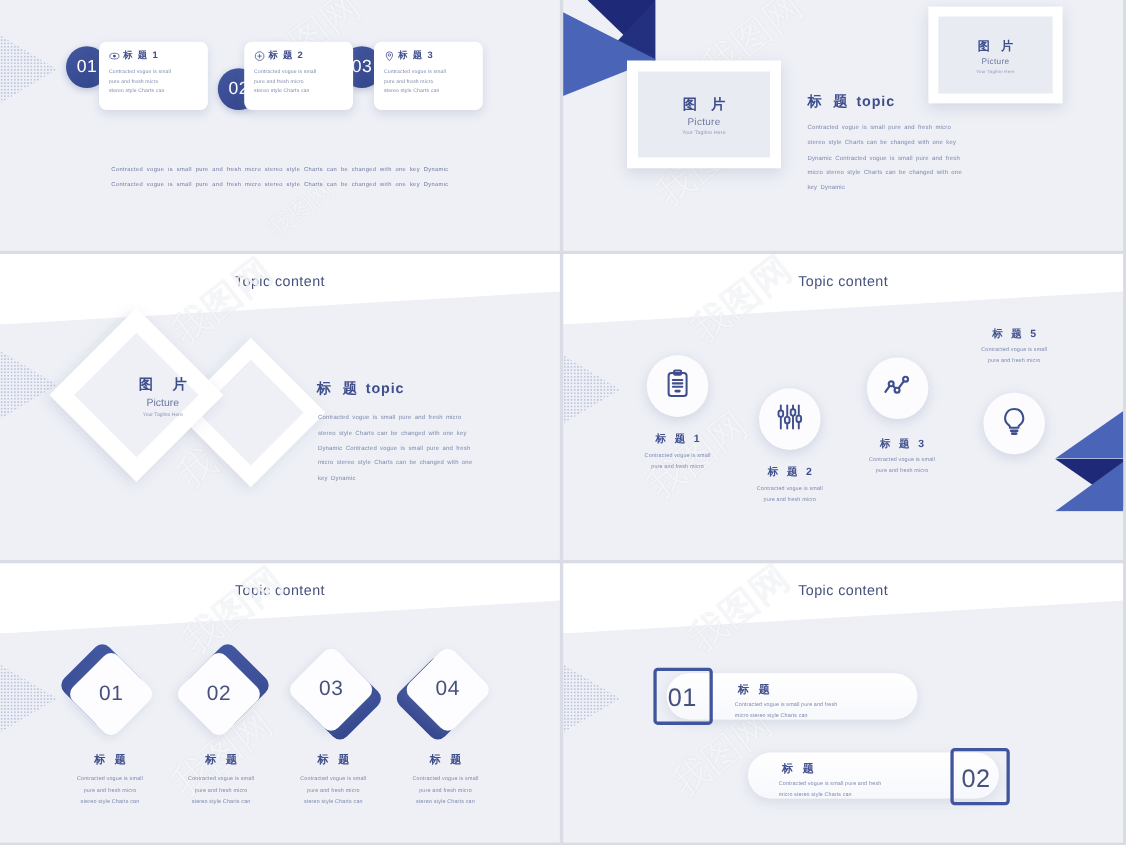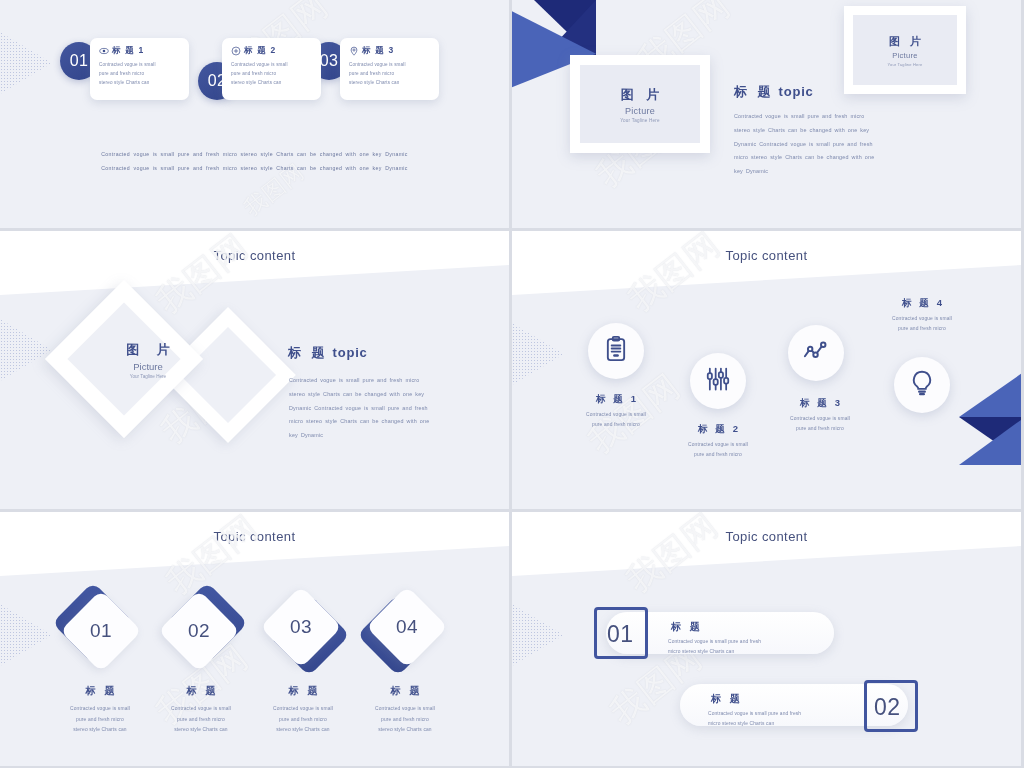--- a/index.html
+++ b/index.html
@@ -426,21 +426,21 @@
 
     <div class="circ-icon" style="left:382px; top:126px;">
       <span>
         <svg viewBox="0 0 24 24" fill="none" stroke="#3f4f8c" stroke-width="1.6" stroke-linecap="round">
           <path d="M12 2.4a7 7 0 0 0-4.2 12.6c.7.6 1 1.2 1 2h6.4c0-.8.3-1.4 1-2A7 7 0 0 0 12 2.4z"></path>
           <path d="M9.6 19.4h4.8M10.4 21.6h3.2" stroke-width="2"></path>
         </svg>
       </span>
     </div>
     <div class="ci-label" style="left:342px; top:66px; width:136px;">
-      <div class="t">标 题 4</div>
+      <div class="t">标 题 5</div>
       <div class="d">
         <div>Contracted vogue is small</div>
         <div>pure and fresh micro</div>
       </div>
     </div>
   </div>
 
   <div class="slide">
     <div class="title-bar"></div>
     <div class="slide-title">Topic content</div>

